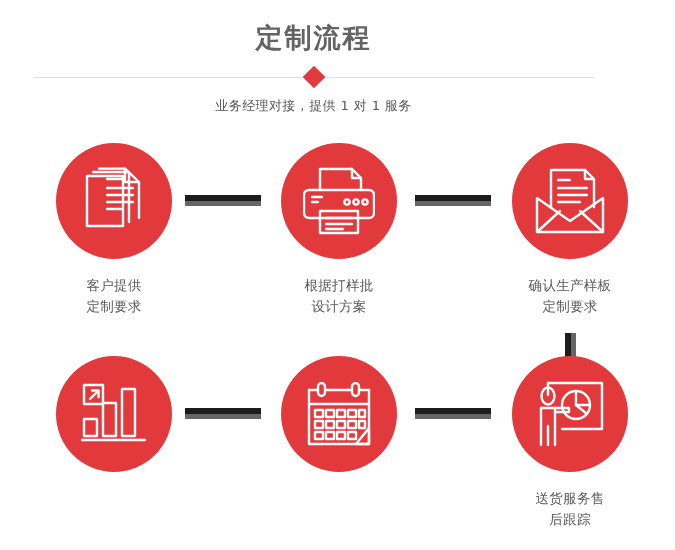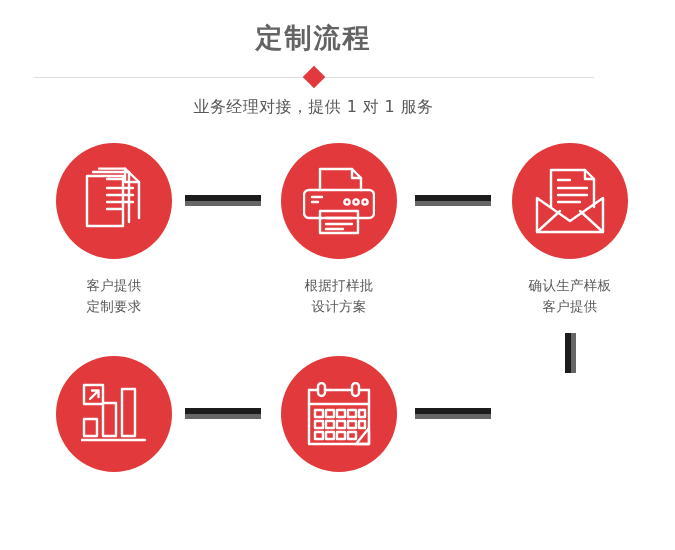--- a/index.html
+++ b/index.html
@@ -50,21 +50,21 @@
     top: 2px;
     left: 50%;
     margin-left: -8px;
     width: 16px;
     height: 16px;
     background: #e2393c;
     transform: rotate(45deg);
   }
   .subtitle {
     text-align: center;
-    font-size: 16px;
+    font-size: 13px;
     color: #575757;
     margin-top: 10px;
     letter-spacing: 0.4px;
   }
 
   
   .flow {
     position: absolute;
     top: 143px;
     left: 14px;
@@ -231,21 +231,21 @@
             <line x1="23" y1="21" x2="52" y2="21"></line>
             <line x1="23" y1="28" x2="52" y2="28"></line>
             <line x1="23" y1="35" x2="45" y2="35"></line>
             <path d="M2 31 V65 H68 V31 L35 54 Z"></path>
             <line x1="2" y1="65" x2="25" y2="44"></line>
             <line x1="68" y1="65" x2="45" y2="44"></line>
           </g>
         </svg>
       </div>
       <div class="step-label">确认生产样板
-客户提供</div>
+定制要求</div>
     </div>
 
     <div class="conn-v">
       <div class="bar-left"></div>
       <div class="bar-right"></div>
     </div>
   </div>
 
   <div class="row row-2">
 
@@ -298,14 +298,35 @@
           </g>
         </svg>
       </div>
     </div>
 
     <div class="conn-h h-2">
       <div class="bar-top"></div>
       <div class="bar-bottom"></div>
     </div>
 
+    <div class="step col-3">
+      <div class="circle">
+        <svg width="68" height="66" viewBox="0 0 68 66">
+          <g fill="none" stroke="#ffffff" stroke-width="2.4" stroke-linejoin="round" stroke-linecap="round">
+            <path d="M12 2 H66 V48 H26"></path>
+            <path d="M12 2 V14"></path>
+            <circle cx="40" cy="24" r="14"></circle>
+            <line x1="40" y1="24" x2="40" y2="10"></line>
+            <line x1="40" y1="24" x2="54" y2="24"></line>
+            <line x1="40" y1="24" x2="51" y2="33"></line>
+            <ellipse cx="12" cy="15" rx="6.5" ry="8.5"></ellipse>
+            <path d="M5 27 H19 V45"></path>
+            <path d="M5 27 V45"></path>
+            <path d="M19 27 H33 L33 31 H19"></path>
+            <path d="M5 45 V64 M12 45 V64 M19 45 V64"></path>
+          </g>
+        </svg>
+      </div>
+      <div class="step-label">送货服务售
+后跟踪</div>
+    </div>
   </div>
 </div>
 
 </body></html>

